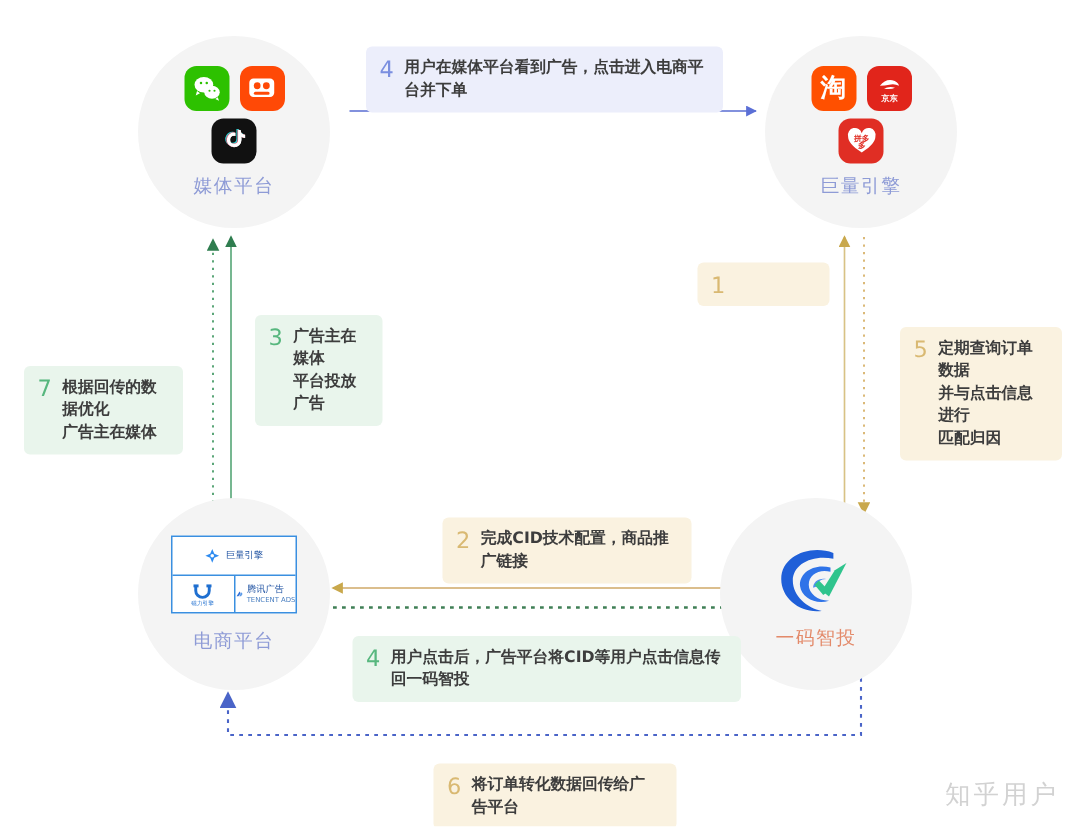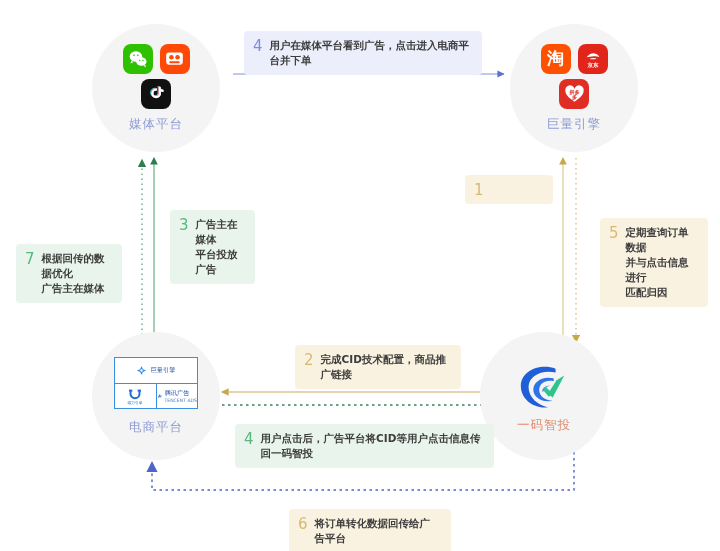--- a/index.html
+++ b/index.html
@@ -382,14 +382,15 @@
   </svg>
 
   <div class="callout c-cream" style="left:289px; top:509px; width:162px;">
     <span class="num">6</span>
     <span class="txt">将订单转化数据回传给广告平台</span>
   </div>
   <svg class="tail" style="left:361px; top:500px;" width="18" height="12">
     <path d="M0,11 L16,11 L8,0 Z" fill="#faf2e0"></path>
   </svg>
 
+  <div id="watermark">知乎用户</div>
 
 </div>
 
 </body></html>

